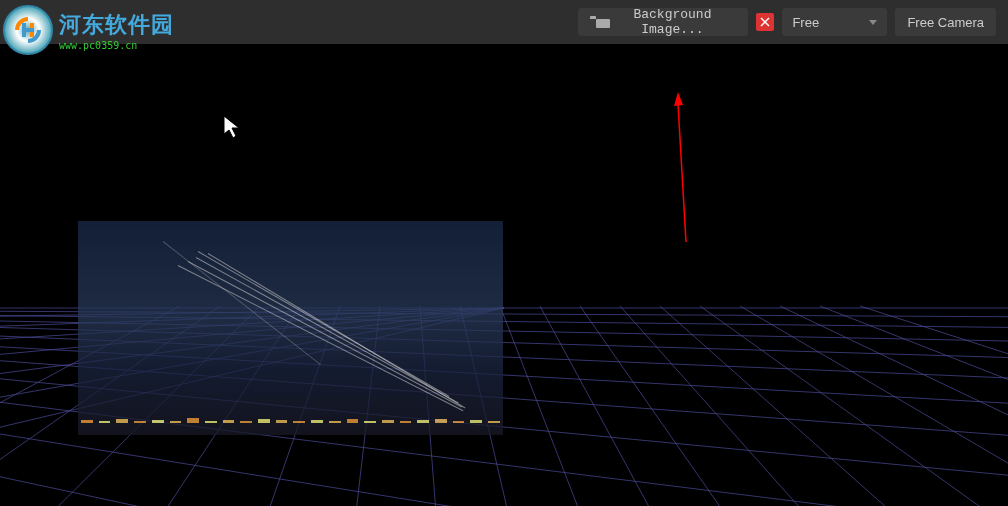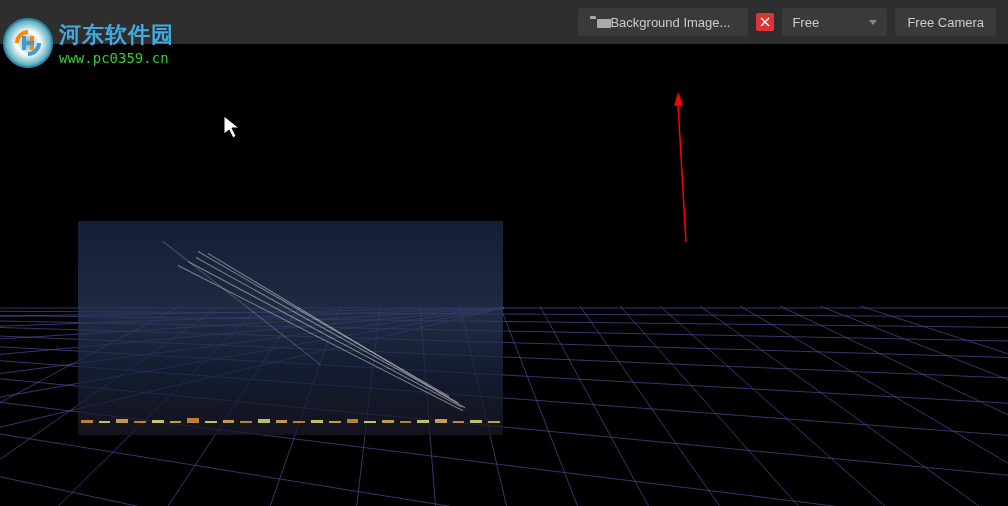--- a/index.html
+++ b/index.html
@@ -32,21 +32,21 @@
       color: #ccc;
       padding: 6px 12px;
       border-radius: 3px;
       font-size: 13px;
       display: flex;
       align-items: center;
       gap: 6px;
       cursor: pointer;
       height: 28px;
     }
-    .btn-bg-image { width: 170px; justify-content: flex-start; }
+    .btn-bg-image { width: 170px; justify-content: flex-start; font-family: Liberation Mono, monospace; }
     .btn-close {
       width: 18px;
       height: 18px;
       background: #d33;
       color: #fff;
       display: flex;
       align-items: center;
       justify-content: center;
       border-radius: 2px;
       font-size: 11px;
@@ -145,21 +145,21 @@
       transform-origin: left center;
     }
     .arrow {
       position: absolute;
       left: 674px;
       top: 48px;
       z-index: 60;
     }
     .watermark-logo {
       position: absolute;
-      top: 18px;
+      top: 5px;
       left: 3px;
       z-index: 100;
       display: flex;
       align-items: center;
     }
     .logo-circle {
       width: 50px;
       height: 50px;
       border-radius: 50%;
       background: radial-gradient(circle, #5ab 0%, #fff 35%, #5ab 70%);
@@ -172,21 +172,21 @@
     .logo-text {
       margin-left: 6px;
     }
     .logo-text .title {
       font-size: 22px;
       color: #4ad;
       font-weight: bold;
       letter-spacing: 1px;
     }
     .logo-text .url {
-      font-size: 14px;
+      font-size: 10px;
       color: #3c3;
       font-family: monospace;
     }
   </style>
 </head>
 <body>
 
 <div class="toolbar">
   <button class="btn btn-bg-image">
     <span class="folder-icon"></span>

